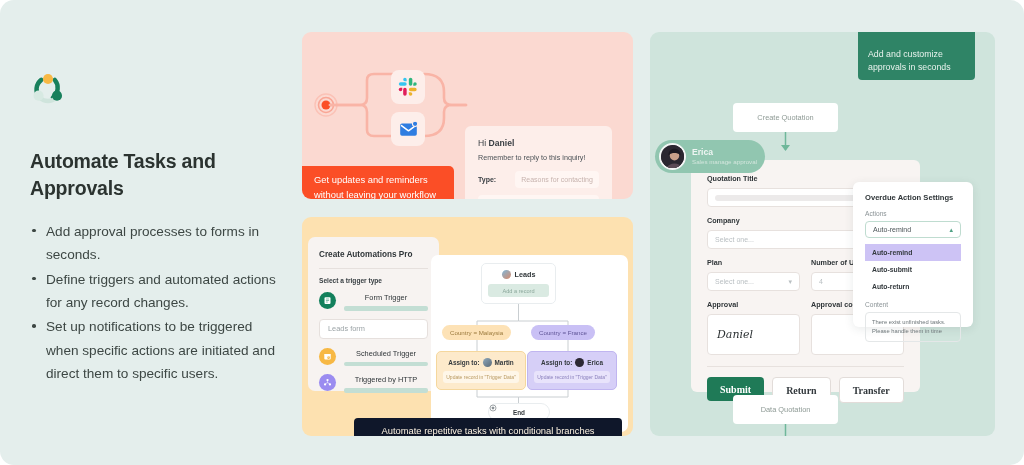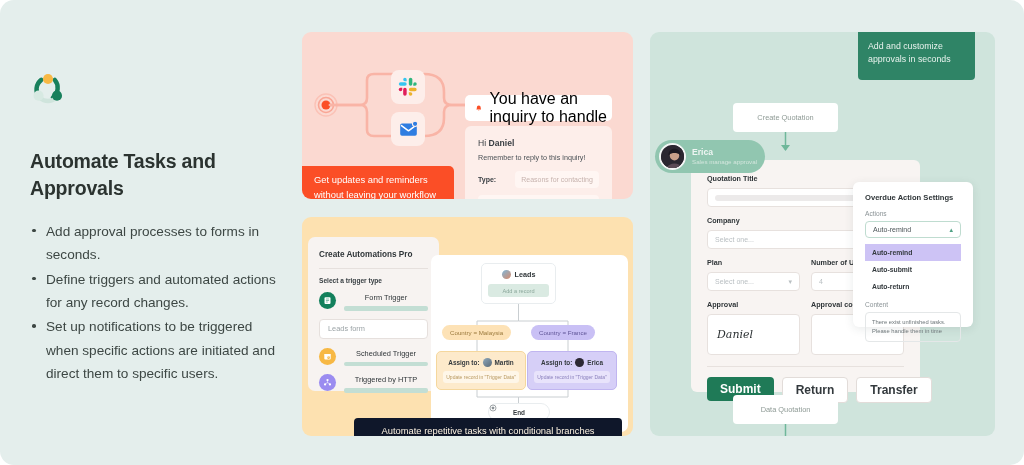--- a/index.html
+++ b/index.html
@@ -158,21 +158,21 @@
     position: absolute; left: 52px; top: 201px; width: 268px; height: 25px;
     background: #0f172a; border-radius: 4px;
     display: flex; align-items: center; justify-content: center;
     font-size: 9.4px; color: #fdf3e2;
   }
 
   
   #appr-badge {
     position: absolute; left: 208px; top: 0px; width: 117px; height: 48px;
     background: #2f8466; border-radius: 0 0 4px 4px;
-    padding: 8px 10px;
+    padding: 16px 10px;
   }
   #appr-badge span { font-size: 8.8px; color: #e9f3ee; line-height: 1.45; }
 
   #node-create-quo {
     position: absolute; left: 83px; top: 71px; width: 105px; height: 29px;
     background: #fff; border-radius: 4px;
     display: flex; align-items: center; justify-content: center;
     font-size: 7.4px; color: #8e9a95;
   }
   #node-send-quo {
@@ -217,21 +217,21 @@
   }
   .f-textarea {
     height: 41px; background: #fff; border: 1px solid #e7e1de; border-radius: 4px;
     margin-bottom: 9px;
   }
   #quo-divider { height: 1px; background: #e7e1de; margin: 2px 0 10px; }
   #quo-buttons { display: flex; gap: 8px; }
   .btn {
     height: 21px; border-radius: 4px; padding: 12px 13px;
     display: flex; align-items: center; justify-content: center;
-    font-size: 12px; font-weight: bold;
+    font-size: 10px; font-weight: bold; font-family: Liberation Serif, serif;
   }
   .btn.primary { background: #1f7a57; color: #fff; }
   .btn.ghost { background: #fff; border: 1px solid #e2dcd9; color: #33393d; }
 
   #overdue-card {
     position: absolute; left: 203px; top: 150px; width: 120px; height: 145px;
     background: #fff; border-radius: 6px; padding: 11px 12px;
     box-shadow: 0 2px 10px rgba(40,60,55,0.10);
   }
   #overdue-title { font-size: 7.6px; font-weight: bold; color: #2f3538; margin-bottom: 8px; }
@@ -302,27 +302,20 @@
     </div>
 
     <div class="app-tile" id="tile-mail">
       <svg width="21" height="21" viewBox="0 0 24 24">
         <rect x="2.5" y="5" width="19" height="14" rx="2" fill="#2f7de1"></rect>
         <path d="M4 7.5 L12 13.5 L20 7.5" fill="none" stroke="#fff" stroke-width="1.8" stroke-linecap="round" stroke-linejoin="round"></path>
         <circle cx="19.5" cy="5.5" r="3" fill="#2f7de1" stroke="#fdeeea" stroke-width="1.2"></circle>
       </svg>
     </div>
 
-    <div id="notify-toast">
-      <svg width="13" height="13" viewBox="0 0 24 24">
-        <path d="M12 2.5c-3.6 0-6 2.6-6 6.2 0 5-2 6.3-2 6.3h16s-2-1.3-2-6.3c0-3.6-2.4-6.2-6-6.2z" fill="#fb4e26"></path>
-        <path d="M9.8 18.4a2.4 2.4 0 0 0 4.4 0z" fill="#fb4e26"></path>
-      </svg>
-      <span>You have an inquiry to handle</span>
-    </div>
 
     <div id="notify-body">
       <div class="nb-greet">
         <span>Hi </span><b>Daniel</b>
       </div>
       <div class="nb-sub">Remember to reply to this inquiry!</div>
       <div class="nb-row">
         <span class="nb-label">Type:</span>
         <span class="nb-input">Reasons for contacting</span>
       </div>

